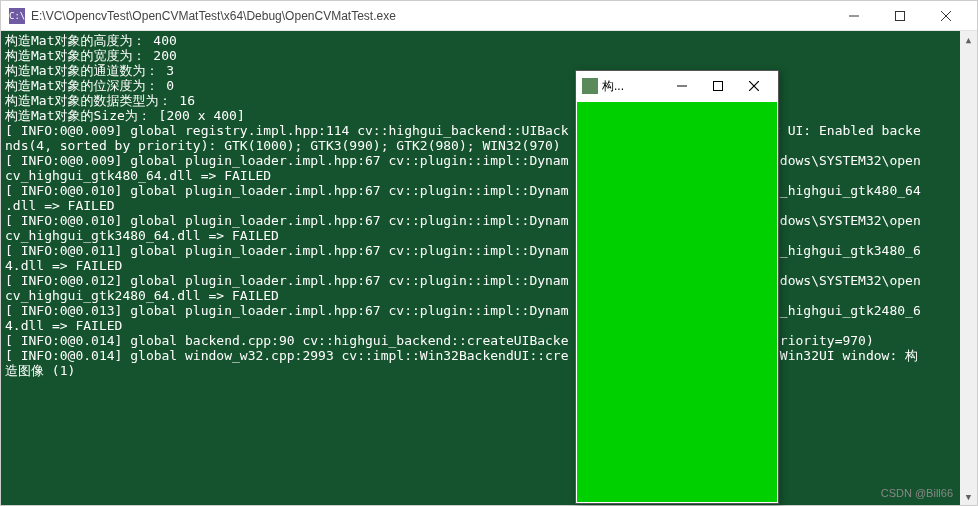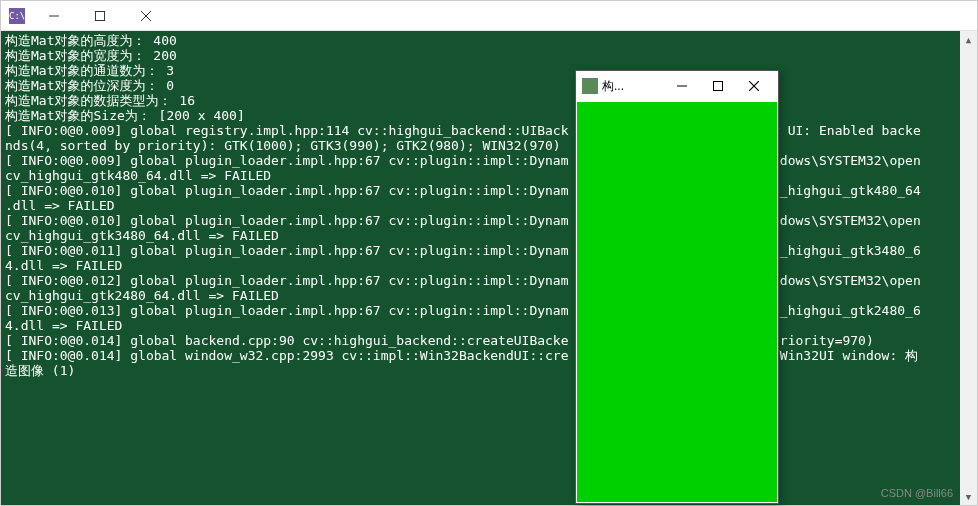--- a/index.html
+++ b/index.html
@@ -147,20 +147,21 @@
       font-size: 11px;
       font-family: 'Segoe UI', sans-serif;
     }
   </style>
 </head>
 <body>
 
 <div class="main-window">
   <div class="titlebar">
     <span class="title-icon">C:\</span>
+    <span class="title-text">E:\VC\OpencvTest\OpenCVMatTest\x64\Debug\OpenCVMatTest.exe</span>
     <div class="window-controls">
       <div class="win-btn">
         <svg viewBox="0 0 10 10">
             <line x1="0" y1="5" x2="10" y2="5" stroke="#333" stroke-width="1"></line>
           </svg>
       </div>
       <div class="win-btn">
         <svg viewBox="0 0 10 10">
             <rect x="0.5" y="0.5" width="9" height="9" fill="none" stroke="#333" stroke-width="1"></rect>
           </svg>

